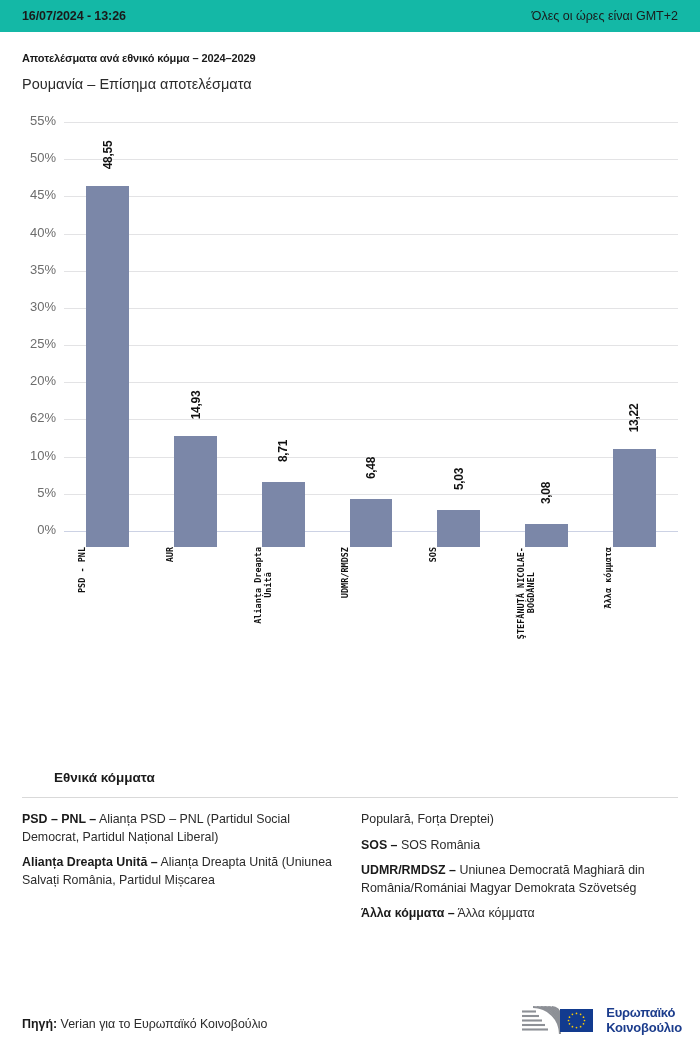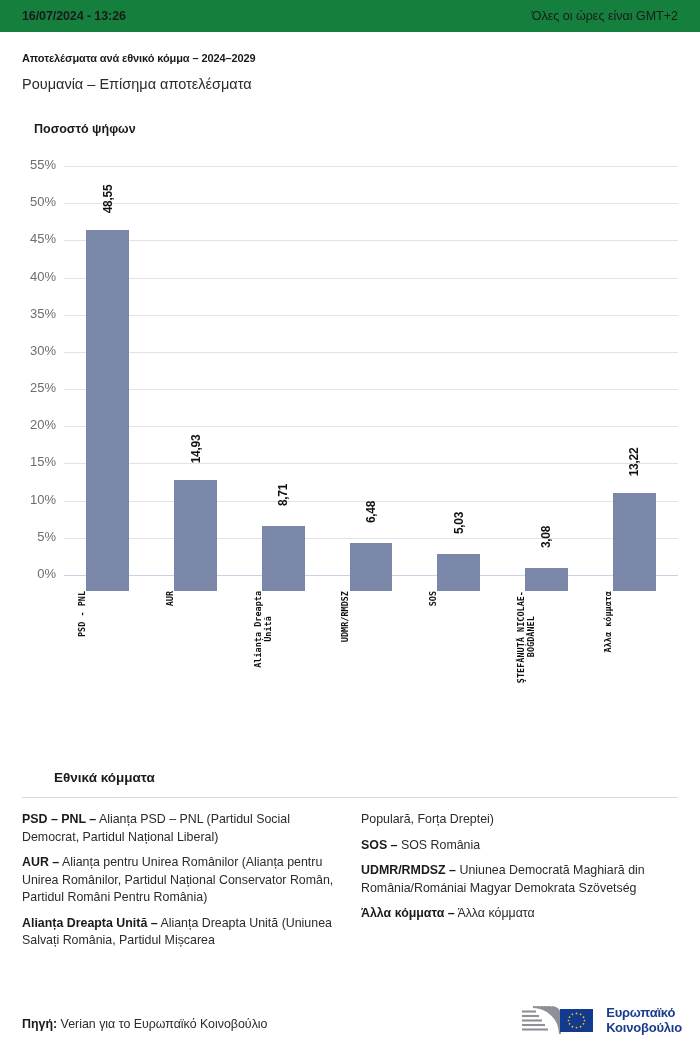--- a/index.html
+++ b/index.html
@@ -12,21 +12,21 @@
     background: #ffffff;
     font-family: "Liberation Sans", sans-serif;
     color: #1a1a1a;
     overflow: hidden;
     position: relative;
   }
 
   
   .topbar {
     height: 32px;
-    background: #15803d;
+    background: #14b8a6;
     display: flex;
     align-items: center;
     justify-content: space-between;
     padding: 0 22px;
     box-sizing: border-box;
   }
   .topbar-date {
     font-size: 12.5px;
     font-weight: bold;
     color: #1a1a1a;
@@ -240,21 +240,20 @@
   <span class="topbar-date">16/07/2024 - 13:26</span>
   <span class="topbar-tz">Όλες οι ώρες είναι GMT+2</span>
 </div>
 
 <div class="titles">
   <div class="title-main">Αποτελέσματα ανά εθνικό κόμμα – 2024–2029</div>
   <div class="title-sub">Ρουμανία – Επίσημα αποτελέσματα</div>
 </div>
 
 <div class="chart-block">
-  <div class="chart-axis-title">Ποσοστό ψήφων</div>
 
   <div class="plot-wrap">
     <div id="gridlines">
         <div class="grid-row" style="top: 0px;">
           <div class="grid-line"></div>
           <div class="grid-label">55%</div>
         </div>
         <div class="grid-row" style="top: 37.1818px;">
           <div class="grid-line"></div>
           <div class="grid-label">50%</div>
@@ -278,21 +277,21 @@
         <div class="grid-row" style="top: 223.091px;">
           <div class="grid-line"></div>
           <div class="grid-label">25%</div>
         </div>
         <div class="grid-row" style="top: 260.273px;">
           <div class="grid-line"></div>
           <div class="grid-label">20%</div>
         </div>
         <div class="grid-row" style="top: 297.455px;">
           <div class="grid-line"></div>
-          <div class="grid-label">15%</div>
+          <div class="grid-label">62%</div>
         </div>
         <div class="grid-row" style="top: 334.636px;">
           <div class="grid-line"></div>
           <div class="grid-label">10%</div>
         </div>
         <div class="grid-row" style="top: 371.818px;">
           <div class="grid-line"></div>
           <div class="grid-label">5%</div>
         </div>
         <div class="grid-row" style="top: 409px;">
@@ -343,21 +342,20 @@
       </div>
   </div>
 </div>
 
 <div class="legend">
   <div class="legend-title">Εθνικά κόμματα</div>
   <div class="legend-divider"></div>
   <div class="legend-cols">
     <div class="legend-col" id="legend-left">
         <div class="legend-entry"><b>PSD – PNL –</b><span> Alianța PSD – PNL (Partidul Social Democrat, Partidul Național Liberal)</span></div>
-        <div class="legend-entry"><b>AUR –</b><span> Alianța pentru Unirea Românilor (Alianța pentru Unirea Românilor, Partidul Național Conservator Român, Partidul Români Pentru România)</span></div>
         <div class="legend-entry"><b>Alianța Dreapta Unită –</b><span> Alianța Dreapta Unită (Uniunea Salvați România, Partidul Mișcarea</span></div>
       </div>
     <div class="legend-col" id="legend-right">
         <div class="legend-cont">Populară, Forța Dreptei)</div>
         <div class="legend-entry"><b>SOS –</b><span> SOS România</span></div>
         <div class="legend-entry"><b>UDMR/RMDSZ –</b><span> Uniunea Democrată Maghiară din România/Romániai Magyar Demokrata Szövetség</span></div>
         <div class="legend-entry"><b>Άλλα κόμματα –</b><span> Άλλα κόμματα</span></div>
       </div>
   </div>
 </div>

